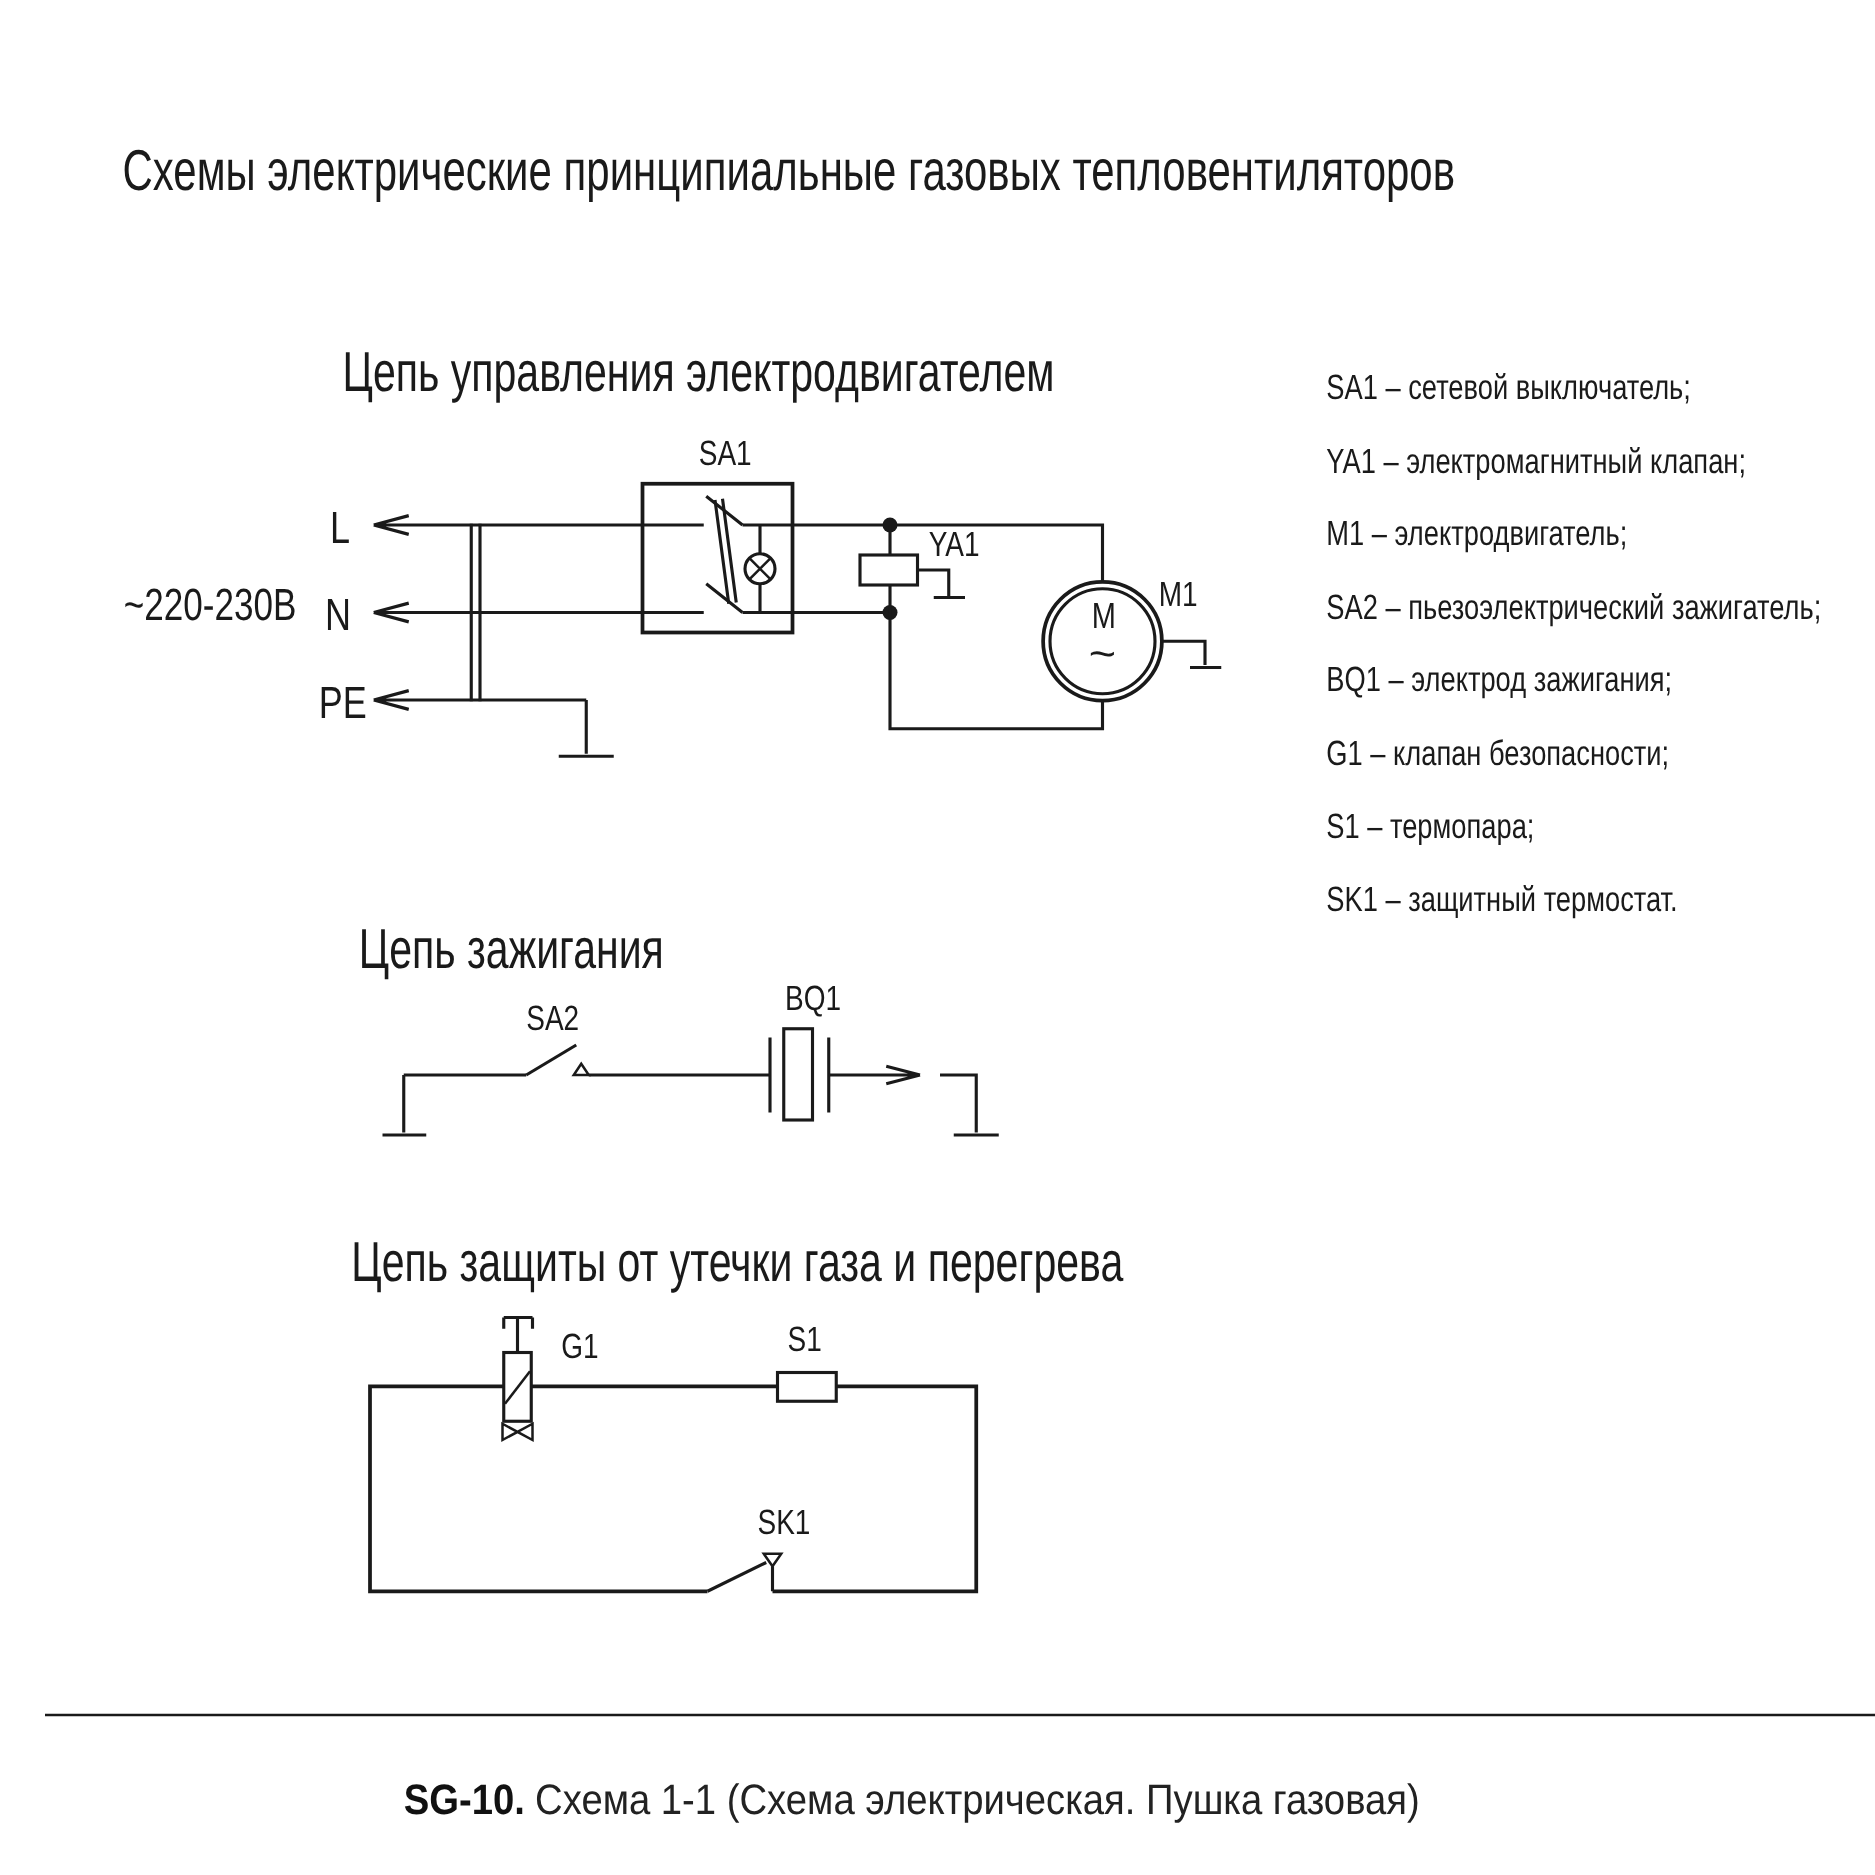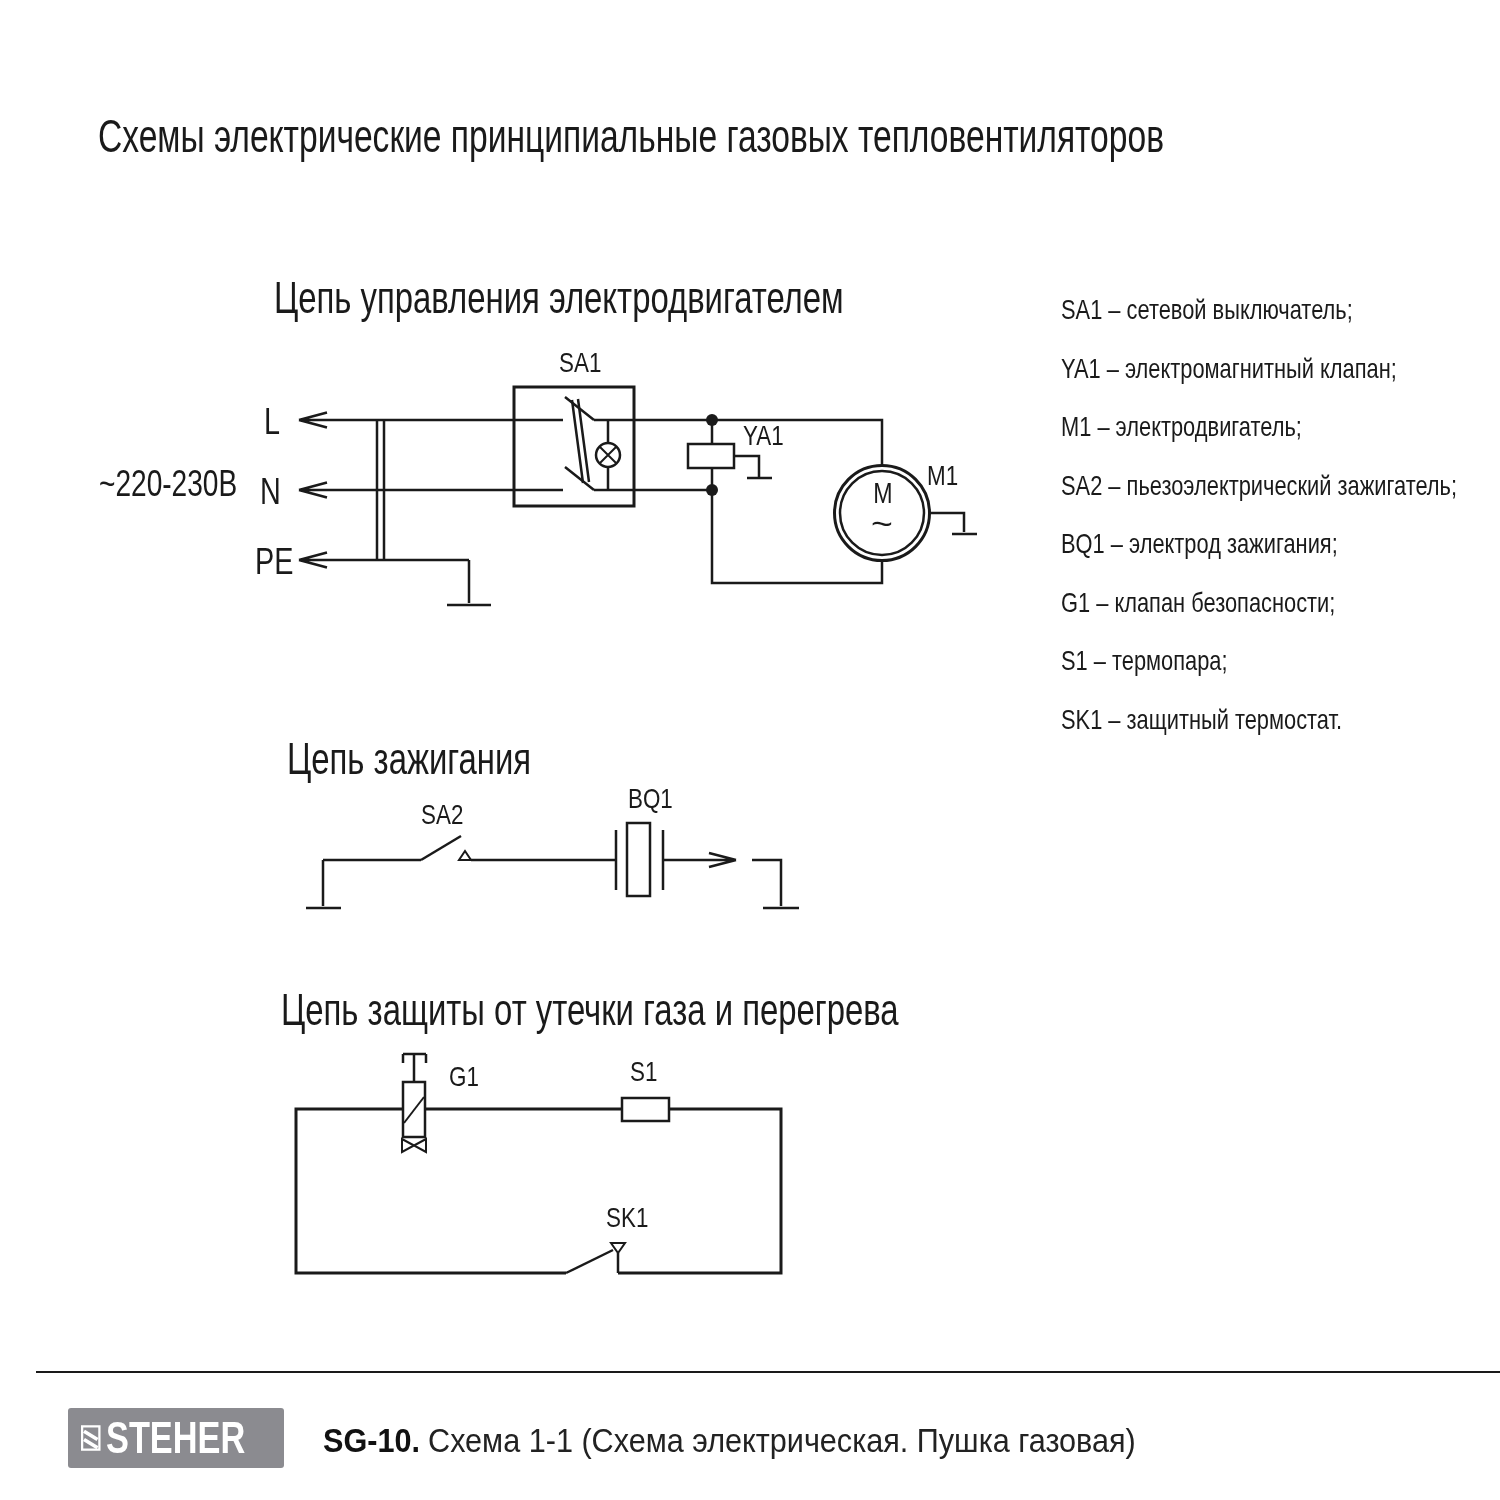--- a/index.html
+++ b/index.html
@@ -143,24 +143,17 @@
     <div class="t leg" style="left:1025px;top:355px;">YA1 – электромагнитный клапан;</div>
     <div class="t leg" style="left:1025px;top:413px;">M1 – электродвигатель;</div>
     <div class="t leg" style="left:1025px;top:472px;">SA2 – пьезоэлектрический зажигатель;</div>
     <div class="t leg" style="left:1025px;top:530px;">BQ1 – электрод зажигания;</div>
     <div class="t leg" style="left:1025px;top:589px;">G1 – клапан безопасности;</div>
     <div class="t leg" style="left:1025px;top:647px;">S1 – термопара;</div>
     <div class="t leg" style="left:1025px;top:706px;">SK1 – защитный термостат.</div>
   </div>
 
   <div class="footer-divider"></div>
-  <div class="logo">
-    <svg width="26" height="34" viewBox="0 0 26 34">
-      <rect x="1.5" y="1.5" width="23" height="31" fill="none" stroke="#ffffff" stroke-width="3"></rect>
-      <path d="M4 8 L22 19 M4 19 L22 30" stroke="#ffffff" stroke-width="5" fill="none"></path>
-    </svg>
-    <span class="logo-text">STEHER</span>
-  </div>
   <div class="footer-text">
     <b>SG-10.</b><span class="cap">Схема 1-1 (Схема электрическая. Пушка газовая)</span>
   </div>
 
 </div>
 
 </body></html>

